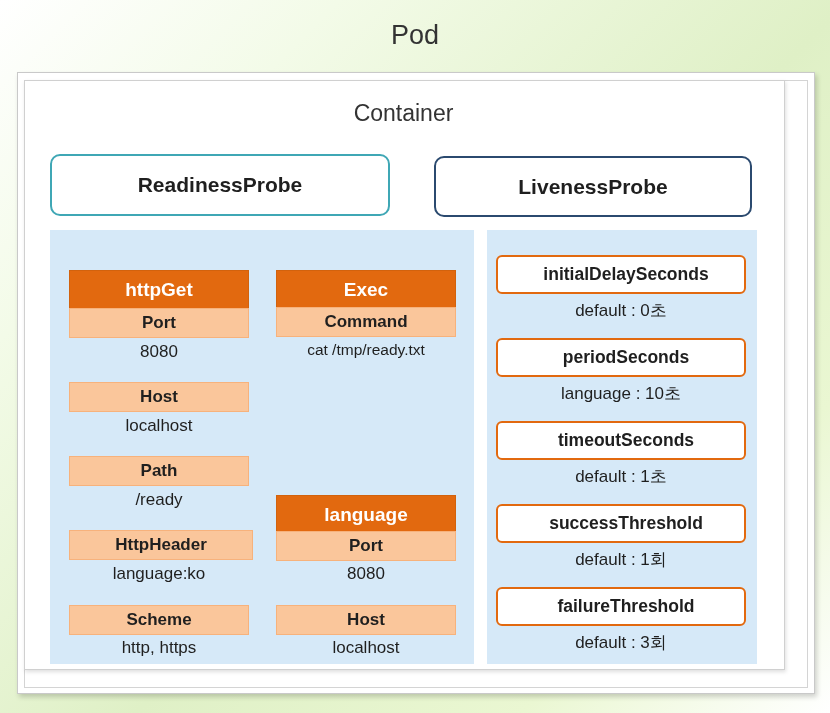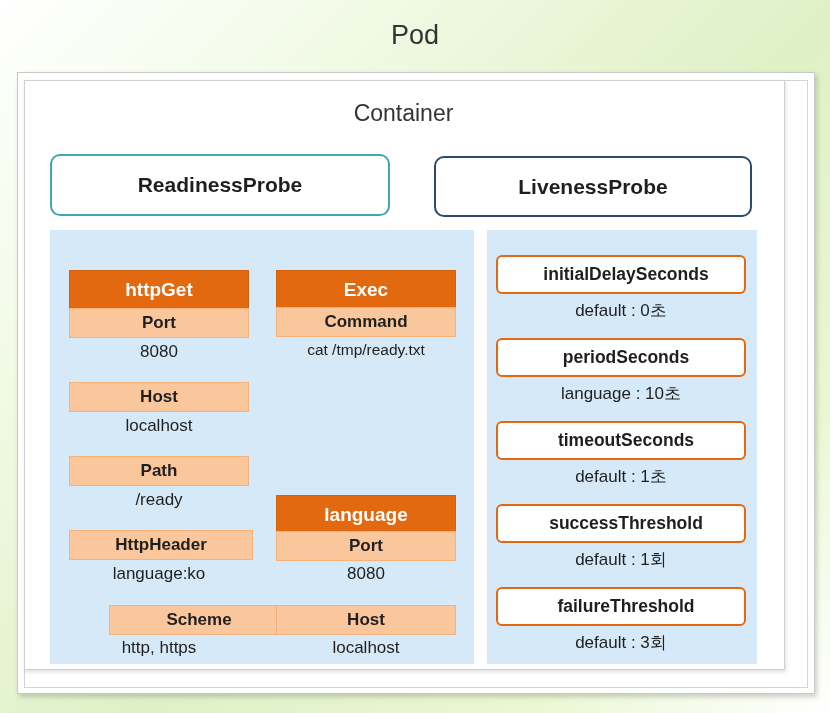--- a/index.html
+++ b/index.html
@@ -200,21 +200,21 @@
 
 <div class="blk hdr-light" style="left:69px; top:382px; width:180px; height:30px;">Host</div>
 <div class="val" style="left:69px; top:416px; width:180px;">localhost</div>
 
 <div class="blk hdr-light" style="left:69px; top:456px; width:180px; height:30px;">Path</div>
 <div class="val" style="left:69px; top:490px; width:180px;">/ready</div>
 
 <div class="blk hdr-light" style="left:69px; top:530px; width:184px; height:30px;">HttpHeader</div>
 <div class="val" style="left:60px; top:564px; width:198px;">language:ko</div>
 
-<div class="blk hdr-light" style="left:69px; top:605px; width:180px; height:30px;margin-left:40px;">Scheme</div>
+<div class="blk hdr-light" style="left:69px; top:605px; width:180px; height:30px;">Scheme</div>
 <div class="val" style="left:69px; top:638px; width:180px;">http, https</div>
 
 <div class="blk hdr-dark" style="left:276px; top:254px; width:180px; height:40px;">Exec</div>
 
 <div class="blk hdr-light" style="left:276px; top:307px; width:180px; height:30px;">Command</div>
 <div class="val val-sm" style="left:266px; top:341px; width:200px;">cat /tmp/ready.txt</div>
 
 <div class="blk hdr-dark" style="left:276px; top:479px; width:180px; height:40px;">language</div>
 
 <div class="blk hdr-light" style="left:276px; top:531px; width:180px; height:30px;">Port</div>

